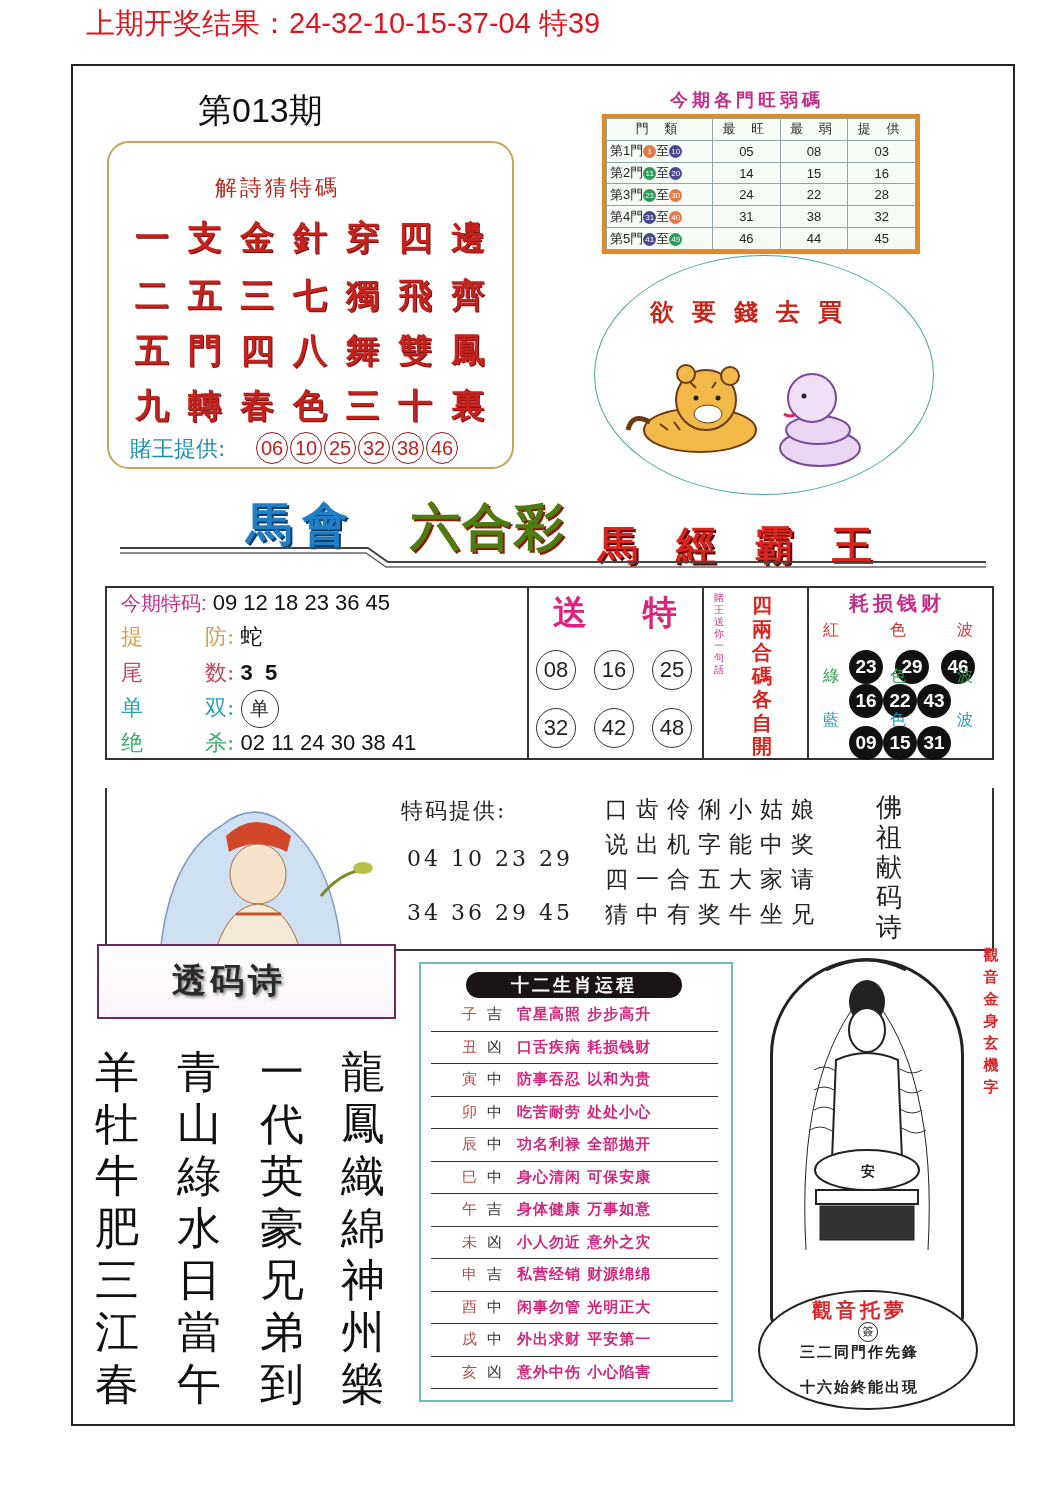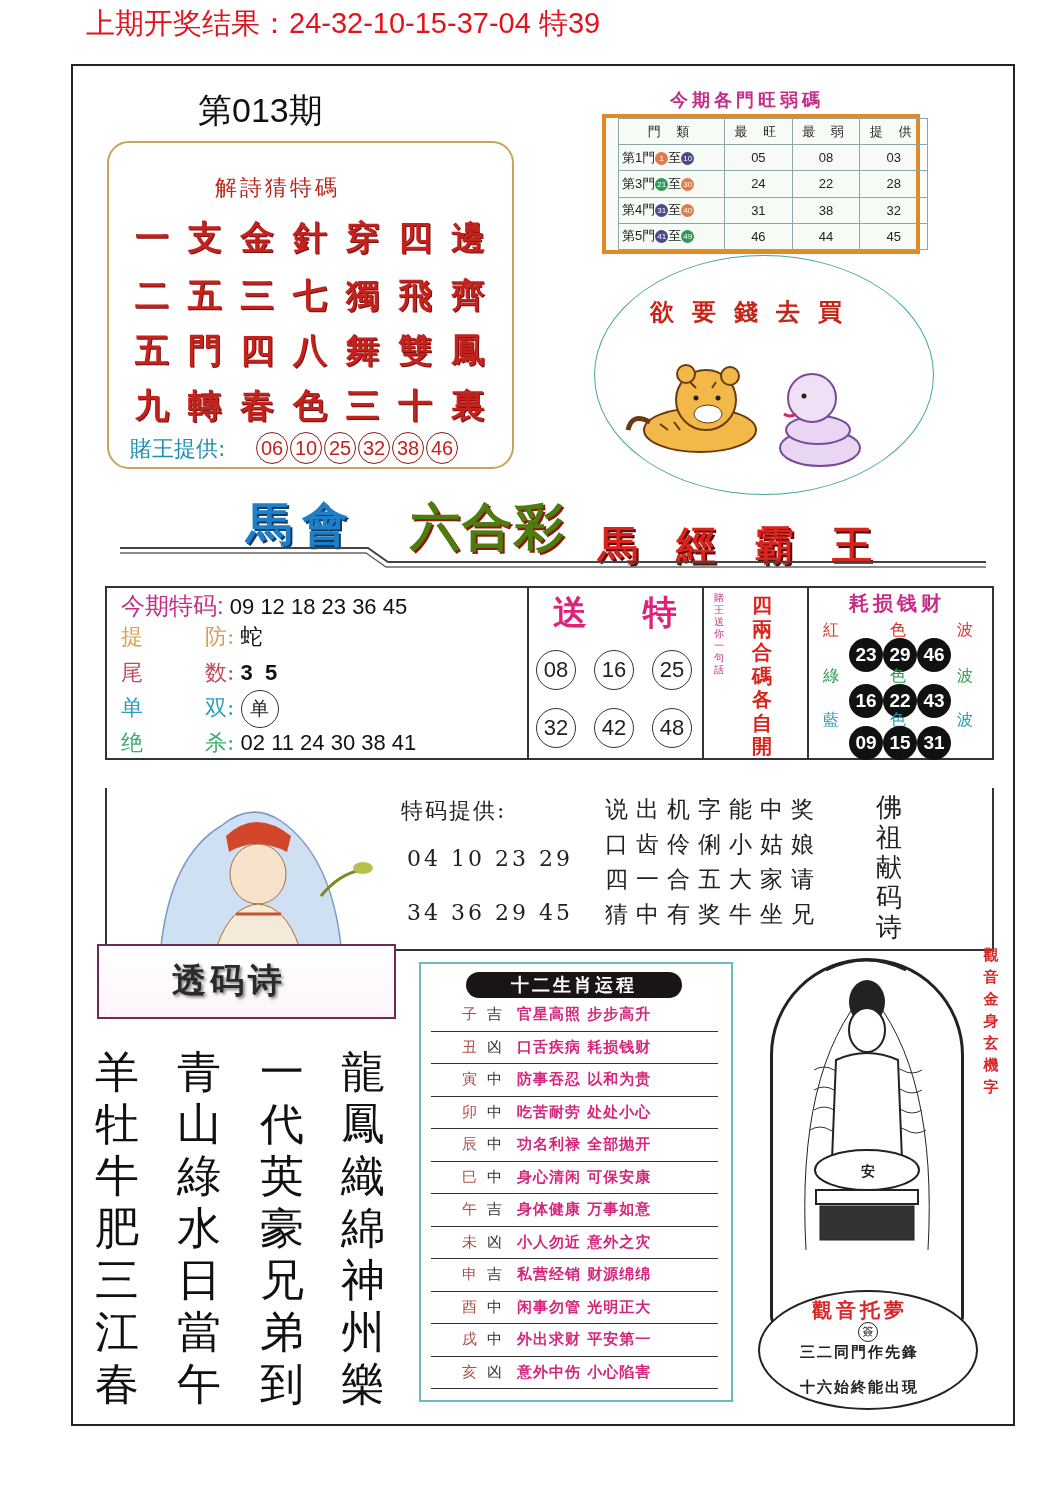--- a/index.html
+++ b/index.html
@@ -14,21 +14,21 @@
   .poem-title{left:215px;top:173px;font-size:22px;color:#b5281e;letter-spacing:3px;font-family:"DejaVu Serif",serif;}
   .poem-line{left:130px;width:360px;font-size:34px;color:#c4221c;font-family:"DejaVu Serif",serif;display:flex;justify-content:space-between;font-weight:bold;}
   .poem-line span{display:inline-block;width:44px;text-align:center;text-shadow:1px 1px 0 #7a1010;}
   .gw-label{left:130px;top:434px;font-size:22px;color:#1b8fb0;}
   .gw-nums{left:256px;top:432px;display:flex;gap:2px;}
   .circ-red{width:32px;height:32px;border:1.5px solid #8a1a1a;border-radius:50%;color:#c4221c;font-size:20px;display:flex;align-items:center;justify-content:center;font-family:"Liberation Sans",sans-serif;box-sizing:border-box;}
 
   
   .wr-title{left:670px;top:88px;font-size:18px;color:#c42d88;letter-spacing:4px;font-weight:bold;}
   .wr-table{left:602px;top:114px;width:318px;height:140px;border:4px solid #e08a28;box-sizing:border-box;background:#f7fbf6;}
-  .wr-table table{border-collapse:collapse;width:100%;height:100%;font-size:13px;font-family:"Liberation Sans",sans-serif;margin-left:12px;}
+  .wr-table table{border-collapse:collapse;width:100%;height:100%;font-size:13px;font-family:"Liberation Sans",sans-serif;}
   .wr-table td,.wr-table th{border:1px solid #8fa6a6;text-align:center;color:#222;font-weight:normal;padding:0;}
   .wr-table th{font-size:13px;letter-spacing:6px;}
   .men{color:#c42d88;font-size:13px;white-space:nowrap;text-align:left !important;padding-left:3px !important;}
   .ball{display:inline-block;width:13px;height:13px;border-radius:50%;color:#fff;font-size:8px;line-height:13px;text-align:center;vertical-align:middle;}
 
   
   .oval{left:594px;top:255px;width:340px;height:240px;border:1.5px solid #4aa6a0;border-radius:50%;box-sizing:border-box;}
   .oval-text{left:650px;top:296px;font-size:24px;color:#c52418;letter-spacing:18px;font-weight:bold;font-family:"DejaVu Serif",serif;}
 
   
@@ -132,20 +132,26 @@
       <th>門 類</th>
       <th>最 旺</th>
       <th>最 弱</th>
       <th>提 供</th>
     </tr>
     <tr>
       <td class="men"><span>第1門</span><span class="ball" style="background:#e07a4a">1</span><span>至</span><span class="ball" style="background:#4a4a8a">10</span></td>
       <td>05</td>
           <td>08</td>
           <td>03</td>
+    </tr>
+    <tr>
+      <td class="men"><span>第2門</span><span class="ball" style="background:#2e9a5a">11</span><span>至</span><span class="ball" style="background:#4a4a8a">20</span></td>
+      <td>14</td>
+          <td>15</td>
+          <td>16</td>
     </tr>
     <tr>
       <td class="men"><span>第3門</span><span class="ball" style="background:#2e9a5a">21</span><span>至</span><span class="ball" style="background:#e07a4a">30</span></td>
       <td>24</td>
           <td>22</td>
           <td>28</td>
     </tr>
     <tr>
       <td class="men"><span>第4門</span><span class="ball" style="background:#4a4a8a">31</span><span>至</span><span class="ball" style="background:#e07a4a">40</span></td>
       <td>31</td>
@@ -190,21 +196,21 @@
   <path d="M2 8 H250 L270 22 H868" stroke="#444" stroke-width="2" fill="none"></path>
   <path d="M2 13 H248 L268 27 H868" stroke="#666" stroke-width="1.5" fill="none"></path>
 </svg>
 
 <div class="abs grid1">
   <div class="vline" style="left:420px"></div>
   <div class="vline" style="left:595px"></div>
   <div class="vline" style="left:700px"></div>
 
   <div class="tq-row" style="top:2px">
-    <span style="color:#c42d88;font-size:24px">今期特码:</span>
+    <span style="color:#c42d88;font-size:20px">今期特码:</span>
     <span style="color:#111">09 12 18 23 36 45</span>
   </div>
   <div class="tq-row" style="top:34px">
     <span class="lab1 serif" style="color:#d4a050">提</span><span class="lab2 serif" style="color:#d4a050">防:</span>
     <span style="color:#111">蛇</span>
   </div>
   <div class="tq-row" style="top:70px">
     <span class="lab1 serif" style="color:#c24a5a">尾</span><span class="lab2 serif" style="color:#c24a5a">数:</span>
     <span style="color:#111;font-weight:bold;white-space:pre">3  5</span>
   </div>
@@ -236,21 +242,21 @@
     <div style="position:absolute;left:46px;top:6px;width:24px;font-size:20px;line-height:23.5px;color:#d8241c;font-weight:bold;word-break:break-all;text-align:center">四兩合碼各自開</div>
   </div>
 
   <div style="position:absolute;left:702px;top:0;width:185px;height:100%">
     <div style="position:absolute;left:40px;top:2px;font-size:20px;color:#c42d88;letter-spacing:4px;font-weight:bold">耗损钱财</div>
     <div class="wave-lab" style="top:32px;color:#d8302a">
         <span>紅</span>
         <span>色</span>
         <span>波</span>
       </div>
-    <div style="position:absolute;left:40px;top:50px;display:flex;gap:0px">
+    <div style="position:absolute;left:40px;top:62px;display:flex;gap:12px">
       <span class="blk">23</span>
       <span class="blk">29</span>
       <span class="blk">46</span>
     </div>
     <div class="wave-lab" style="top:78px;color:#2a9a4a">
         <span>綠</span>
         <span>色</span>
         <span>波</span>
       </div>
     <div style="position:absolute;left:40px;top:96px;display:flex;gap:0px">
@@ -278,22 +284,22 @@
     <ellipse cx="127" cy="78" rx="28" ry="30" fill="#f7e2cc" stroke="#a0704a"></ellipse>
     <path d="M86 150 Q100 110 127 108 Q154 110 168 150 Z" fill="#f3ead8" stroke="#b06a2a"></path>
     <path d="M105 118 L150 118" stroke="#c8502a" stroke-width="3"></path>
     <path d="M190 100 q18 -22 40 -26" stroke="#7a8a2a" stroke-width="3" fill="none"></path>
     <ellipse cx="232" cy="72" rx="10" ry="6" fill="#b8c04a"></ellipse>
   </svg>
   <div class="serif" style="position:absolute;left:294px;top:8px;font-size:22px;color:#222;letter-spacing:2px">特码提供:</div>
   <div class="serif" style="position:absolute;left:300px;top:58px;font-size:22px;color:#222;letter-spacing:3px;white-space:pre">04 10 23 29</div>
   <div class="serif" style="position:absolute;left:300px;top:112px;font-size:22px;color:#222;letter-spacing:3px;white-space:pre">34 36 29 45</div>
   <div class="serif" style="position:absolute;left:498px;top:4px;font-size:23px;line-height:35px;color:#222;letter-spacing:8px">
+    <div>口齿伶俐小姑娘</div>
     <div>说出机字能中奖</div>
-    <div>口齿伶俐小姑娘</div>
     <div>四一合五大家请</div>
     <div>猜中有奖牛坐兄</div>
   </div>
   <div class="serif" style="position:absolute;left:762px;top:4px;width:40px;font-size:26px;line-height:30px;color:#222;text-align:center">
     <div>佛</div>
       <div>祖</div>
       <div>献</div>
       <div>码</div>
       <div>诗</div>
   </div>

